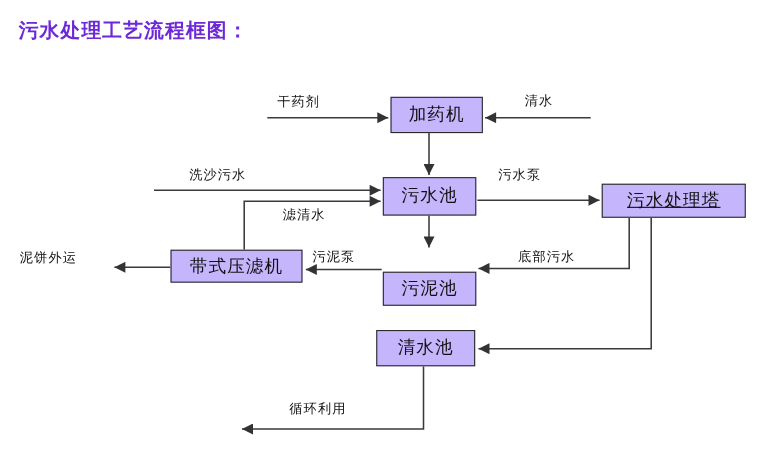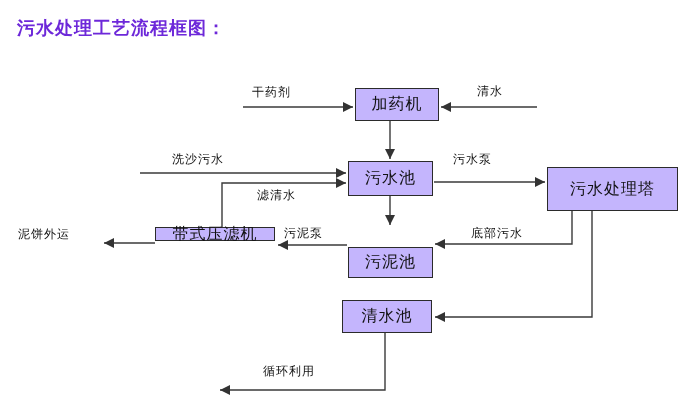--- a/index.html
+++ b/index.html
@@ -13,23 +13,23 @@
   }
   .arrows { position:absolute; left:0; top:0; width:700px; height:420px; }
   .node {
     position:absolute; box-sizing:border-box;
     border:1.6px solid #2b2b2b; background:#c4b5fd;
     display:flex; align-items:center; justify-content:center;
     font-size:16px; color:#111; white-space:nowrap; letter-spacing:1px;
   }
   .n-dosing { left:355px; top:88px;  width:84px;  height:33px; }
   .n-sewage { left:348px; top:161px; width:85px;  height:35px; }
-  .n-tower  { left:547px; top:167px; width:131px; height:44px; }
+  .n-tower  { left:547px; top:167px; width:131px; height:31px;text-decoration:underline; }
   .n-sludge { left:348px; top:227px; width:85px;  height:31px;margin-top:20px; }
-  .n-belt   { left:155px; top:227px; width:120px; height:14px; }
+  .n-belt   { left:155px; top:227px; width:120px; height:30px; }
   .n-clear  { left:342px; top:300px; width:90px;  height:33px; }
   .flabel {
     position:absolute; font-size:12px; color:#111;
     white-space:nowrap; letter-spacing:1px;
   }
   .l-dry       { left:252px; top:84px; }
   .l-clearw    { left:477px; top:83px; }
   .l-sand      { left:172px; top:151px; }
   .l-spump     { left:453px; top:151px; }
   .l-filtered  { left:257px; top:187px; }

